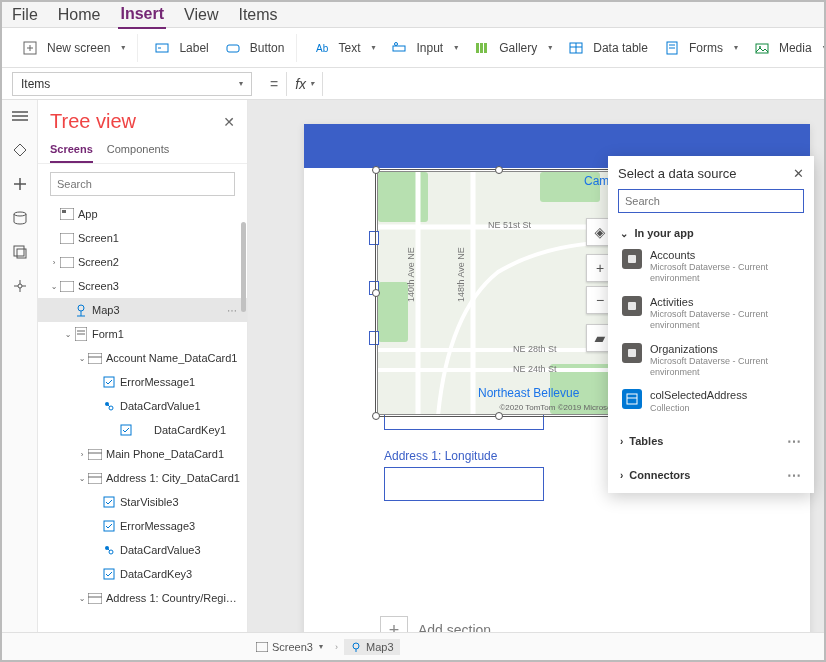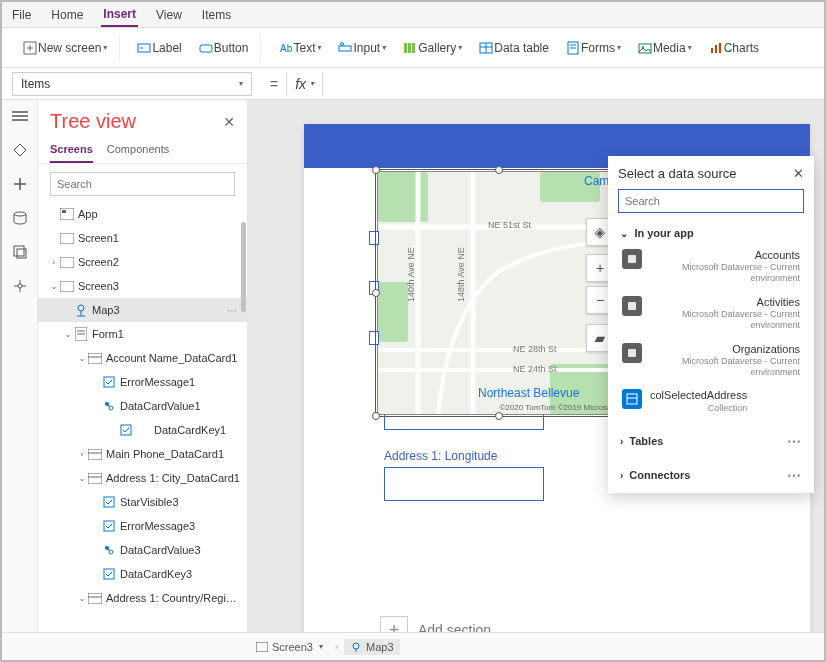--- a/index.html
+++ b/index.html
@@ -1,27 +1,27 @@
 <!DOCTYPE html>
 <html><head>
 <meta charset="utf-8">
 <style>
   * { box-sizing: border-box; margin: 0; padding: 0; font-family: "Segoe UI", Arial, sans-serif; }
   body { background: #f3f3f3; width: 826px; height: 662px; overflow: hidden; border: 2px solid #bbb; position: relative; font-size: 12px; color: #333; }
   
   
   .menubar { height: 26px; background: #f5f5f5; display: flex; align-items: center; padding: 0 8px; gap: 16px; border-bottom: 1px solid #ddd; }
-  .menubar-item { font-size: 12px; color: #444; cursor: pointer; padding: 4px 2px; }
+  .menubar-item { font-size: 16px; color: #444; cursor: pointer; padding: 4px 2px; }
   .menubar-item.active { color: #742774; border-bottom: 2px solid #742774; font-weight: 600; }
   
   
   .toolbar { height: 40px; background: #fff; display: flex; align-items: center; padding: 0 8px; gap: 4px; border-bottom: 1px solid #e0e0e0; }
   .toolbar-group { display: flex; align-items: center; gap: 4px; padding: 0 6px; border-right: 1px solid #eee; height: 28px; }
   .toolbar-group:last-child { border-right: none; }
-  .toolbar-btn { display: flex; align-items: center; gap: 0; padding: 4px 6px; font-size: 12px; color: #444; cursor: pointer; white-space: nowrap; }
+  .toolbar-btn { display: flex; align-items: center; gap: 9px; padding: 4px 6px; font-size: 12px; color: #444; cursor: pointer; white-space: nowrap; }
   .toolbar-icon { display: inline-flex; width: 16px; height: 16px; align-items: center; justify-content: center; }
   .chevron { font-size: 8px; color: #666; margin-left: 2px; }
   
   
   .formulabar { height: 32px; background: #fff; display: flex; align-items: center; border-bottom: 1px solid #e0e0e0; }
   .propname { width: 240px; height: 24px; margin: 0 10px; border: 1px solid #ccc; display: flex; align-items: center; padding: 0 8px; font-size: 12px; justify-content: space-between; }
   .eq { padding: 0 8px; color: #666; font-size: 14px; }
   .fx { padding: 0 8px; font-style: italic; font-family: serif; font-size: 14px; color: #444; display:flex; align-items:center; gap:2px;}
   .formula-input { flex: 1; height: 24px; border: none; padding: 0 8px; font-size: 12px; outline: none; }
   .formula-sep { width:1px; height:24px; background:#ddd; }
@@ -83,21 +83,21 @@
   
   
   .ds-popup { position: absolute; right: 10px; top: 56px; width: 206px; background: #fff; box-shadow: 0 4px 16px rgba(0,0,0,0.2); padding: 10px 10px 6px 10px; }
   .ds-head { display: flex; justify-content: space-between; align-items: center; margin-bottom: 8px; }
   .ds-title { font-size: 13px; color: #333; }
   .ds-close { cursor: pointer; font-size: 13px; color: #555; }
   .ds-search input { width: 100%; height: 24px; border: 1px solid #3b5fc7; padding: 0 6px; font-size: 11px; outline: none; }
   .ds-section { margin-top: 10px; }
   .ds-section-head { display: flex; align-items: center; gap: 6px; font-size: 11px; font-weight: 600; color: #333; padding: 4px 2px; cursor: pointer; }
   .ds-section-head .spacer { flex: 1; }
-  .ds-item { display: flex; align-items: flex-start; gap: 8px; padding: 6px 4px; cursor: pointer; text-align: right; }
+  .ds-item { display: flex; align-items: flex-start; gap: 8px; padding: 6px 4px; cursor: pointer; }
   .ds-item-icon { width: 20px; height: 20px; background: #605e5c; border-radius: 3px; flex-shrink: 0; display:flex; align-items:center; justify-content:center;}
   .ds-item-icon.coll { background:#0078d4; }
   .ds-item-title { font-size: 11px; color: #333; line-height: 1.2; }
   .ds-item-sub { font-size: 9px; color: #888; line-height: 1.2; }
   .ds-more { color:#888; font-size:14px; letter-spacing:1px; }
   
   
   .breadcrumb-bar { position: absolute; bottom: 0; left: 0; right: 0; height: 28px; background: #fafafa; border-top: 1px solid #e0e0e0; display: flex; align-items: center; padding-left: 248px; gap: 6px; font-size: 11px; color: #555; }
   .bc-item { display: flex; align-items: center; gap: 4px; padding: 2px 6px; cursor: pointer; }
   .bc-item.active { background: #e8e8e8; }

